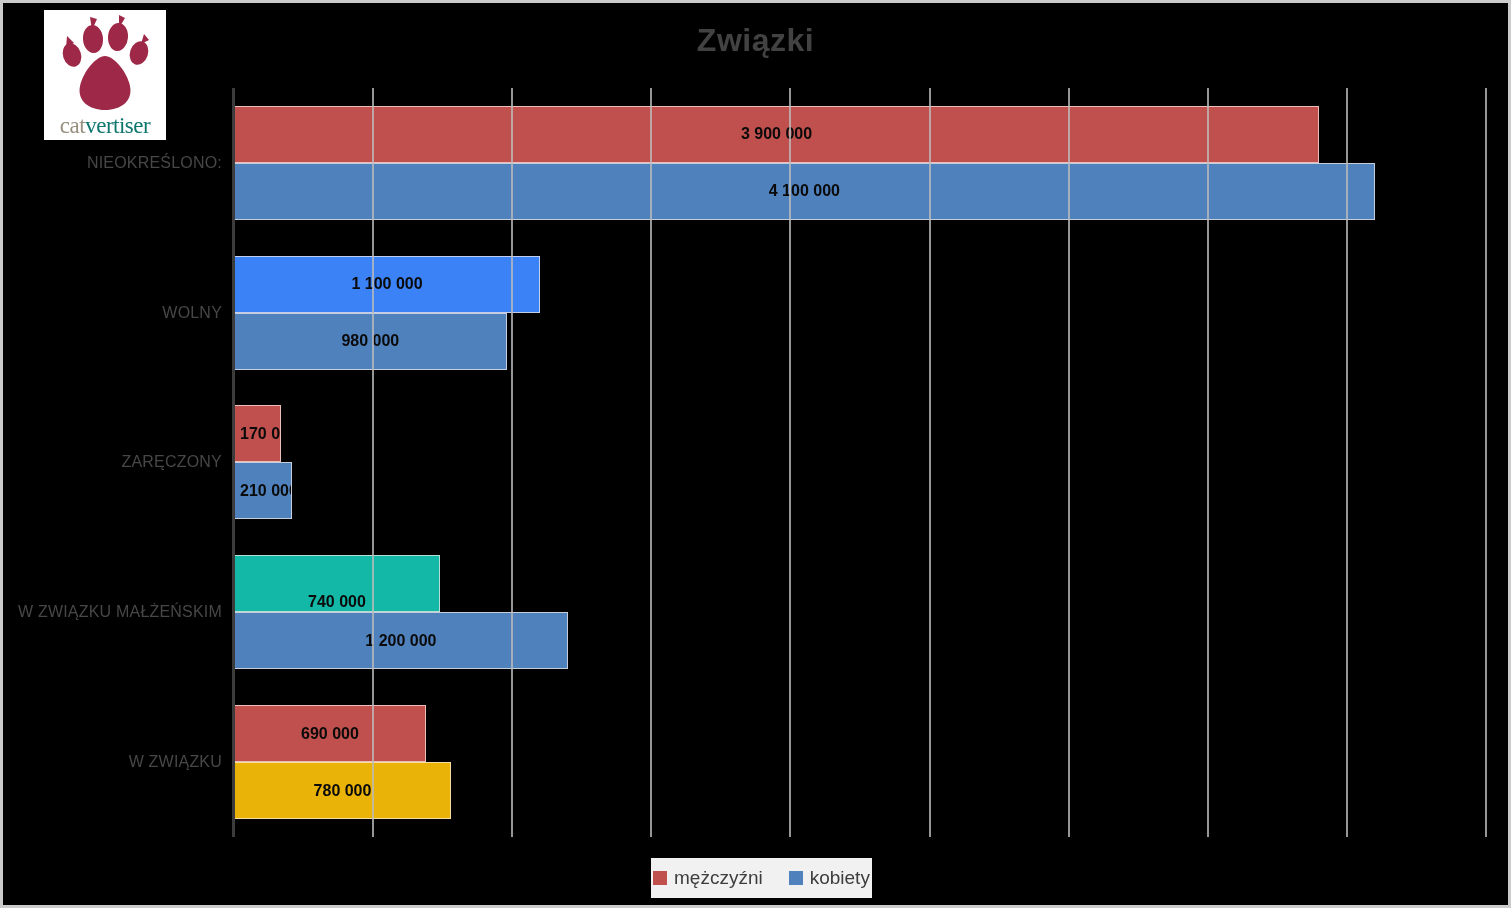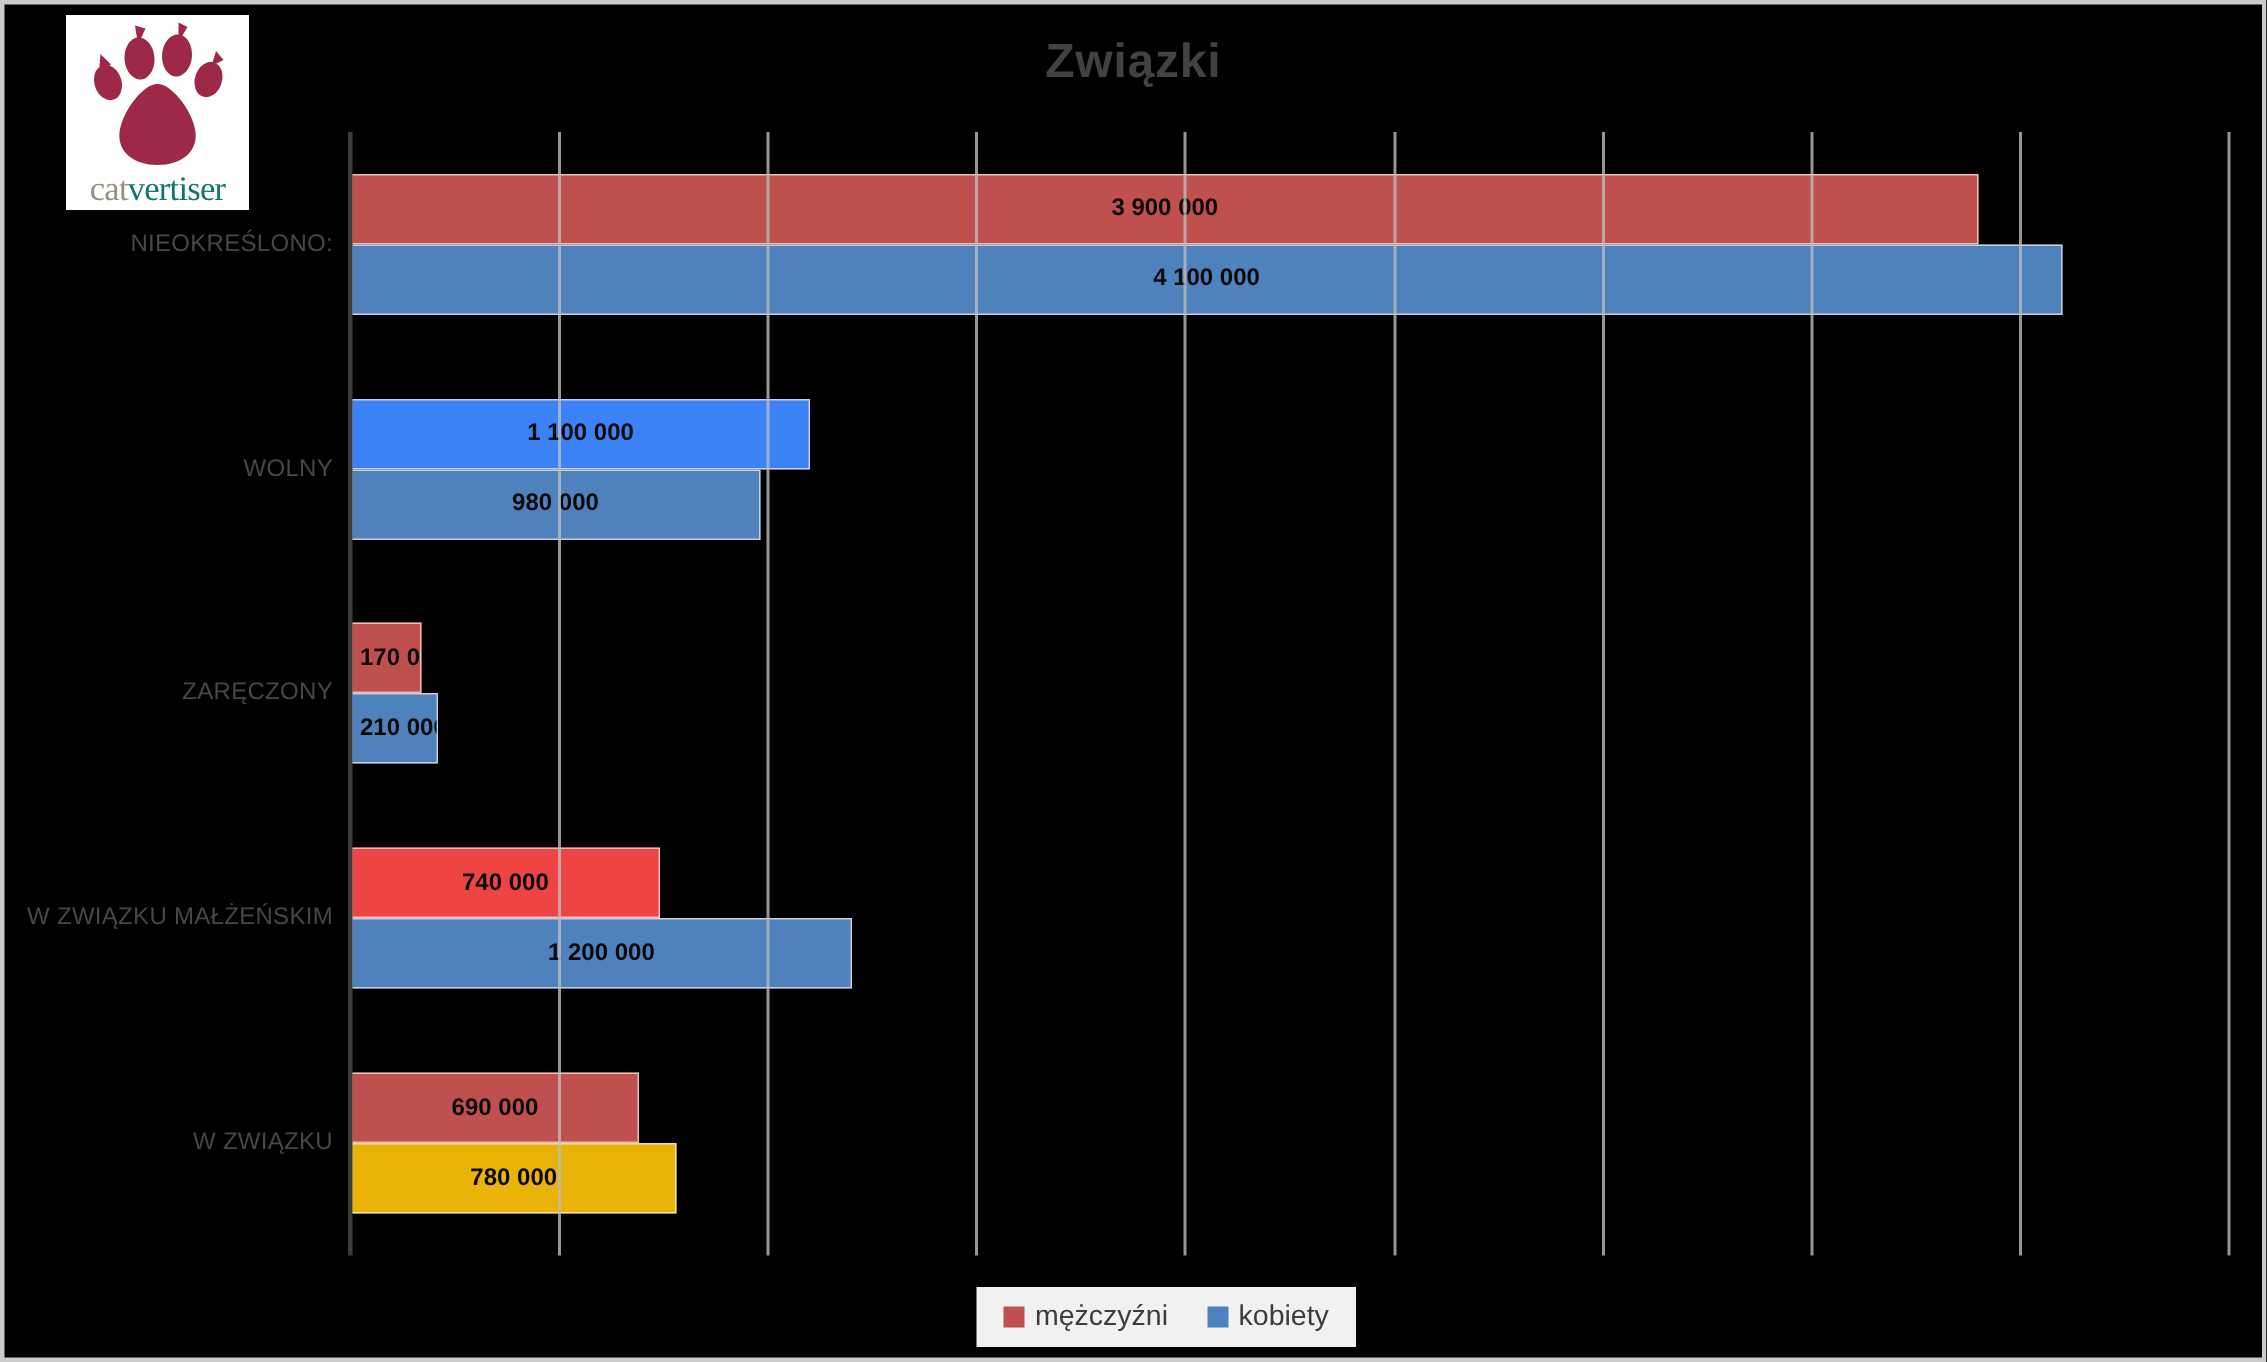--- a/index.html
+++ b/index.html
@@ -31,30 +31,30 @@
   .plot{position:absolute;left:231px;top:85px;width:1252px;height:749px;}
   .axis-y{position:absolute;left:-2px;top:0;bottom:0;width:3px;background:#3c3c3c;z-index:4;}
   .gridline{position:absolute;top:0;bottom:0;width:2px;margin-left:-1px;background:rgba(187,187,187,0.8);z-index:3;}
   .cat-row{position:relative;height:20%;display:flex;align-items:center;z-index:2;}
   .cat-label{
     position:absolute;right:calc(100% + 12px);top:50%;transform:translateY(-50%);
     white-space:nowrap;font-weight:normal;font-size:16px;color:#474747;letter-spacing:.2px;
   }
   .bars{display:flex;flex-direction:column;width:100%;}
   .bar{
-    height:47px;box-sizing:border-box;position:relative;
+    height:57px;box-sizing:border-box;position:relative;
     display:flex;align-items:center;justify-content:center;
     overflow:hidden;border:1px solid rgba(252,238,232,0.7);
   }
   .val{font-weight:bold;font-size:16px;color:#0a0a0a;white-space:nowrap;}
   
   .legend{
     position:absolute;left:648px;top:855px;height:40px;
     background:#f1f1f1;display:flex;align-items:center;
-    padding:0 18px;gap:26px;z-index:5;
+    padding:0 2px;gap:26px;z-index:5;
   }
   .legend-item{display:flex;align-items:center;gap:7px;font-size:19px;color:#3d3d3d;}
   .swatch{width:14px;height:14px;flex:0 0 auto;}
 </style>
 </head>
 <body>
 
 <div class="canvas">
 
   <div class="logo">
@@ -118,21 +118,21 @@
             <span class="val">170 000</span>
           </div>
           <div class="bar" style="background: rgb(79, 129, 189); width: 4.66667%; justify-content: flex-start; padding-left: 5px;">
             <span class="val">210 000</span>
           </div>
         </div>
       </div>
       <div class="cat-row">
         <div class="cat-label">W ZWIĄZKU MAŁŻEŃSKIM</div>
         <div class="bars">
-          <div class="bar" style="background: #ef4444; width: 16.4444%;">
+          <div class="bar" style="background: #14b8a6; width: 16.4444%; align-items: flex-end;">
             <span class="val">740 000</span>
           </div>
           <div class="bar" style="background: rgb(79, 129, 189); width: 26.6667%;">
             <span class="val">1 200 000</span>
           </div>
         </div>
       </div>
       <div class="cat-row">
         <div class="cat-label">W ZWIĄZKU</div>
         <div class="bars">

